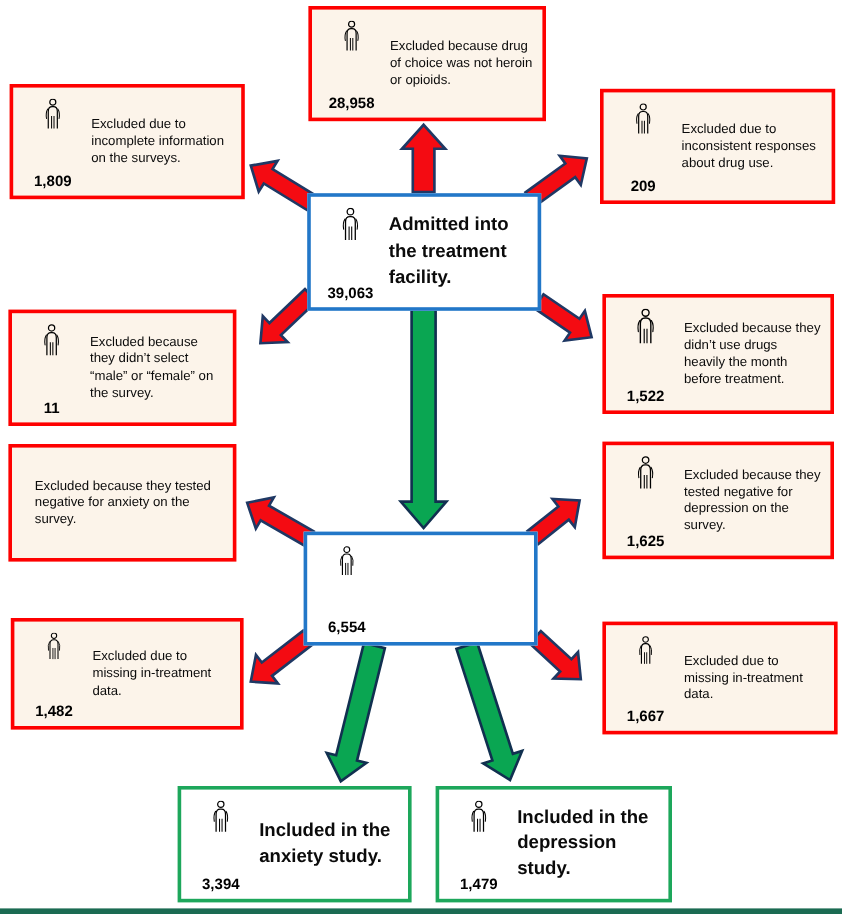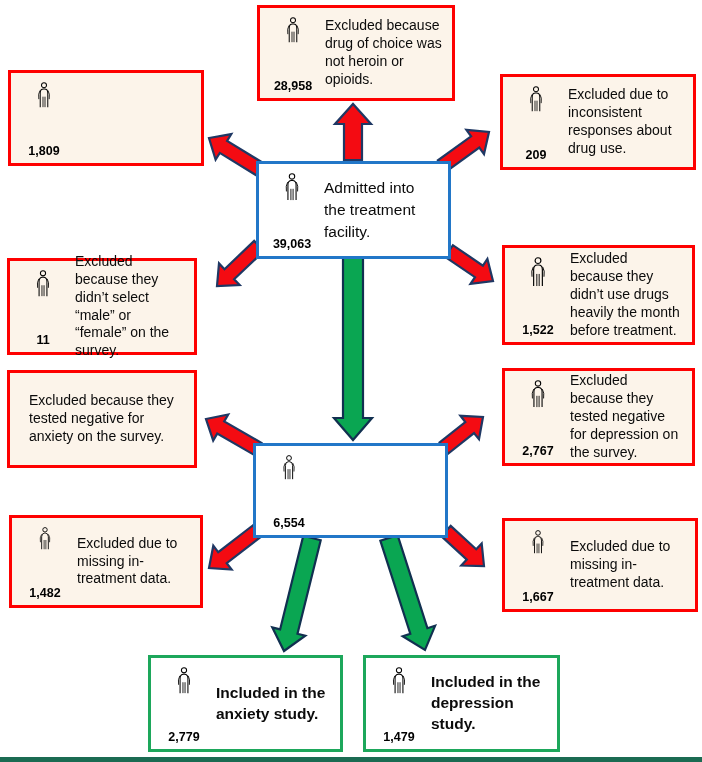--- a/index.html
+++ b/index.html
@@ -16,23 +16,23 @@
   }
   .excl{border:3px solid #fe0000;background:#fcf4ea;}
   .main{border:3px solid #2277c8;background:#ffffff;}
   .incl{border:3px solid #1da75b;background:#ffffff;}
   .col-icon{display:flex;flex-direction:column;align-items:center;flex:0 0 46px;gap:36px;}
   .person{width:34px;height:52px;margin-top:4px;}
   .main .person{width:40px;height:62px;}
   .incl .person{width:36px;height:57px;}
   .count{font-weight:bold;font-size:12.5px;color:#000;margin-top:auto;letter-spacing:0;}
   .txt{
-    flex:1;align-self:center;padding-left:9px;font-size:14px;line-height:1.28;color:#0b0b0b;
+    flex:1;align-self:center;padding-left:9px;font-size:11px;line-height:1.28;color:#0b0b0b;
   }
-  .main .txt{font-weight:normal;font-size:15.5px;line-height:1.4;}
+  .main .txt{font-weight:bold;font-size:15.5px;line-height:1.4;}
   .incl .txt{font-weight:bold;font-size:15.5px;line-height:1.35;}
   .bottom-bar{position:absolute;left:0;top:757px;width:702px;height:5px;background:#1b6b52;}
   .sym{position:absolute;width:0;height:0;overflow:hidden;}
 </style>
 </head>
 <body>
 
 <svg class="sym" xmlns="http://www.w3.org/2000/svg">
   <symbol id="person" viewBox="0 0 36 62">
     <circle cx="18" cy="7.5" r="6" fill="none" stroke="#000" stroke-width="2.4"></circle>
@@ -71,20 +71,21 @@
     <div class="txt">Excluded because drug of choice was not heroin or opioids.</div>
   </div>
 
   <div class="box excl" style="left:8px;top:70px;width:196px;height:96px;">
     <div class="col-icon">
       <svg class="person">
           <use href="#person"></use>
         </svg>
       <div class="count">1,809</div>
     </div>
+    <div class="txt">Excluded due to incomplete information on the surveys.</div>
   </div>
 
   <div class="box excl" style="left:500px;top:74px;width:196px;height:96px;">
     <div class="col-icon">
       <svg class="person">
           <use href="#person"></use>
         </svg>
       <div class="count">209</div>
     </div>
     <div class="txt">Excluded due to inconsistent responses about drug use.</div>
@@ -122,21 +123,21 @@
 
   <div class="box excl" style="left:7px;top:370px;width:190px;height:98px;">
     <div class="txt">Excluded because they tested negative for anxiety on the survey.</div>
   </div>
 
   <div class="box excl" style="left:502px;top:368px;width:193px;height:98px;">
     <div class="col-icon">
       <svg class="person">
           <use href="#person"></use>
         </svg>
-      <div class="count">2,767</div>
+      <div class="count">1,625</div>
     </div>
     <div class="txt">Excluded because they tested negative for depression on the survey.</div>
   </div>
 
   <div class="box main" style="left:253px;top:443px;width:195px;height:95px;">
     <div class="col-icon">
       <svg class="person">
           <use href="#person"></use>
         </svg>
       <div class="count">6,554</div>
@@ -161,21 +162,21 @@
       <div class="count">1,667</div>
     </div>
     <div class="txt">Excluded due to missing in-treatment data.</div>
   </div>
 
   <div class="box incl" style="left:148px;top:655px;width:195px;height:97px;">
     <div class="col-icon">
       <svg class="person">
           <use href="#person"></use>
         </svg>
-      <div class="count">2,779</div>
+      <div class="count">3,394</div>
     </div>
     <div class="txt">Included in the anxiety study.</div>
   </div>
 
   <div class="box incl" style="left:363px;top:655px;width:197px;height:97px;">
     <div class="col-icon">
       <svg class="person">
           <use href="#person"></use>
         </svg>
       <div class="count">1,479</div>

